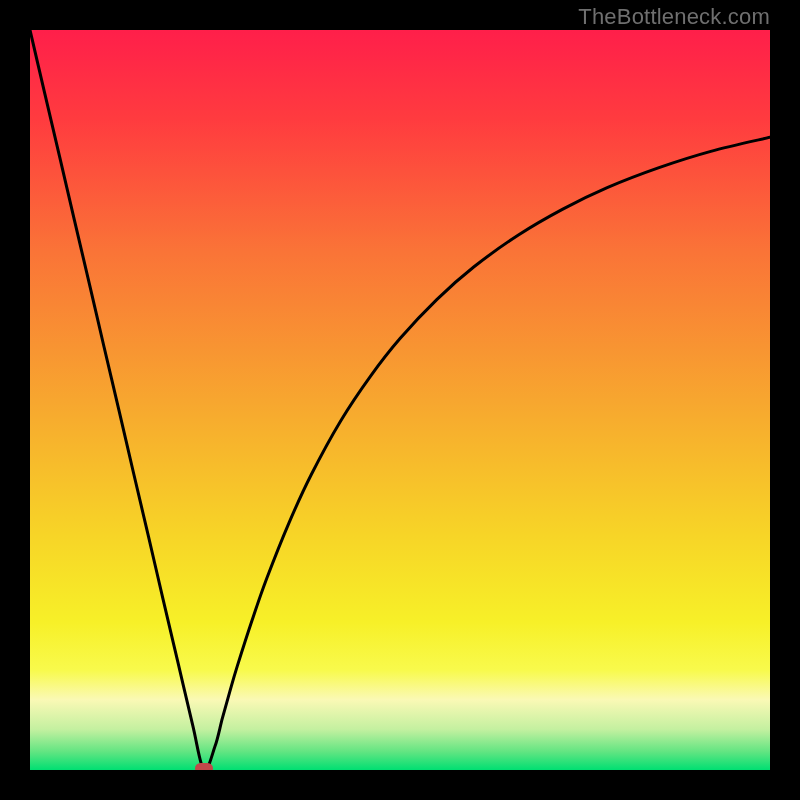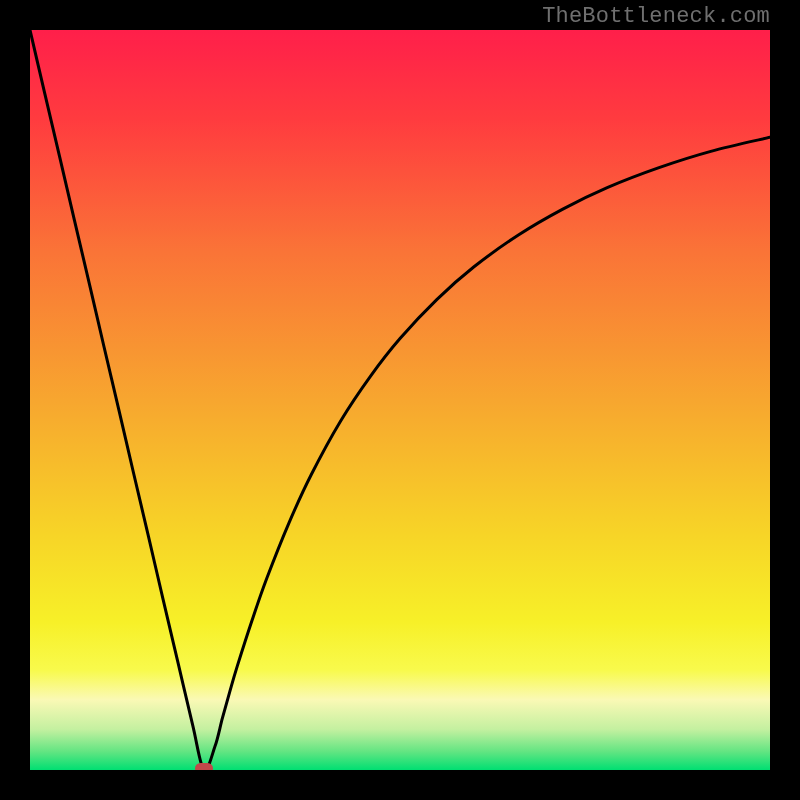--- a/index.html
+++ b/index.html
@@ -11,21 +11,20 @@
     overflow: hidden;
     font-family: Arial, Helvetica, sans-serif;
   }
   .frame {
     position: absolute;
     left: 0;
     top: 0;
     width: 800px;
     height: 800px;
     background: #000;
-    font-family: Liberation Mono, monospace;
   }
   .plot-area {
     position: absolute;
     left: 30px;
     top: 30px;
     width: 740px;
     height: 740px;
     overflow: hidden;
   }
   .gradient-bg {

